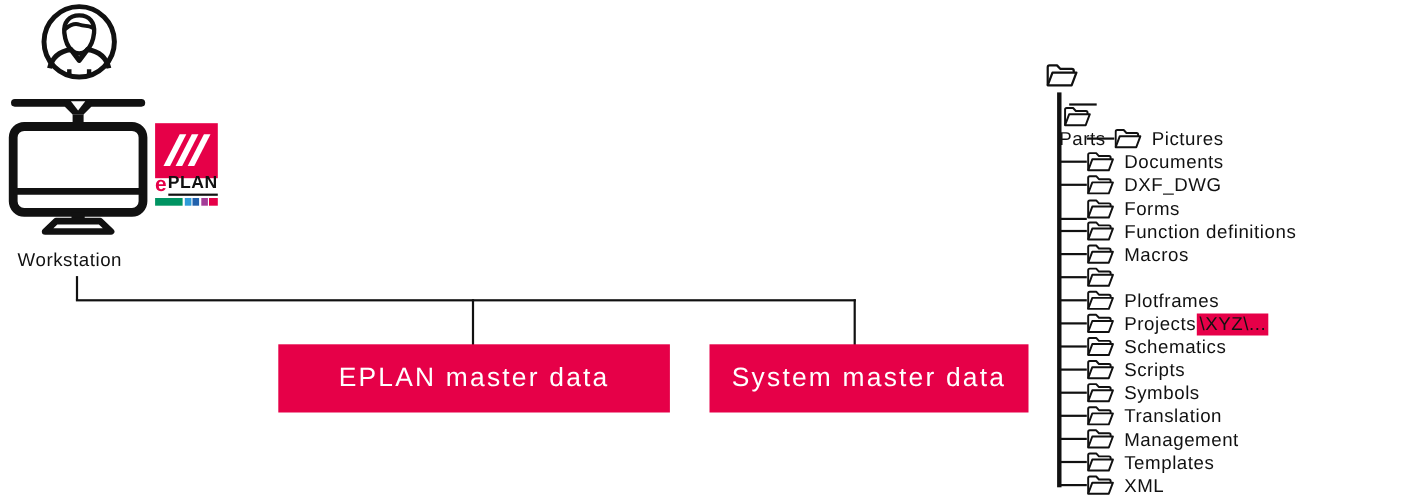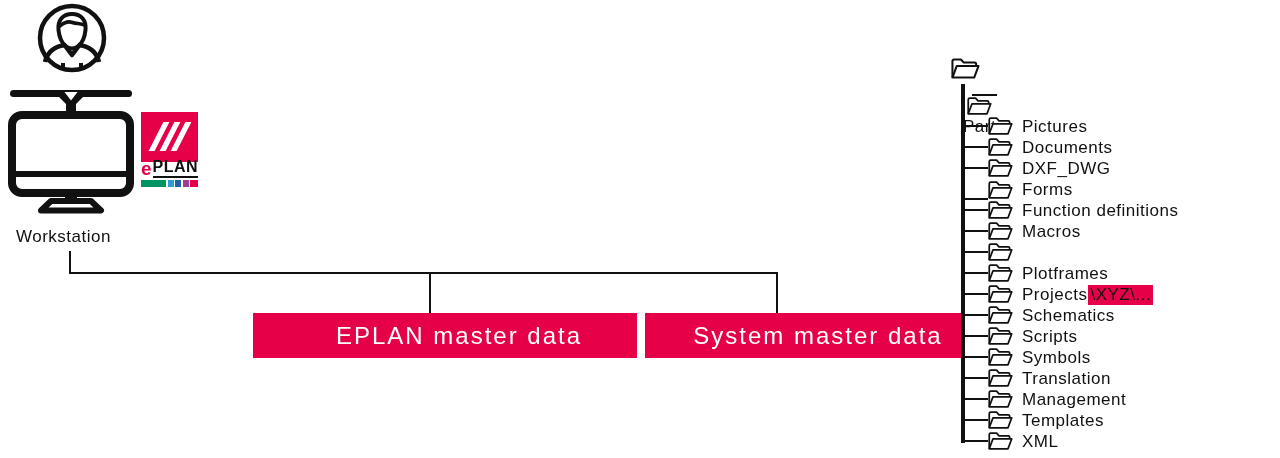--- a/index.html
+++ b/index.html
@@ -27,22 +27,22 @@
   .logo-bar span{display:block;height:100%;}
   .seg-green{width:25px;background:var(--c-green);}
   .seg-lblue{width:6px;background:var(--c-lblue);}
   .seg-blue{width:6px;background:var(--c-blue);}
   .seg-purple{width:6px;background:var(--c-purple);}
   .seg-red{flex:1;background:var(--accent);}
 
   .workstation-label{position:absolute;left:16px;top:227px;font-size:17px;letter-spacing:0.5px;color:var(--ink);}
 
   
-  .data-box{position:absolute;top:313px;height:45px;background:var(--accent);color:#fff;
-            display:flex;align-items:center;justify-content:center;font-size:24px;letter-spacing:2px;white-space:nowrap;padding-left:28px;}
+  .data-box{position:absolute;top:313px;height:62px;background:var(--accent);color:#fff;
+            display:flex;align-items:center;justify-content:center;font-size:24px;letter-spacing:2px;white-space:nowrap;}
   .box-eplan{left:253px;width:356px;}
   .box-system{left:645px;width:290px;}
 
   
   .trunk{position:absolute;left:961px;top:84px;width:4px;height:359px;background:var(--ink);}
   .tree-row{position:absolute;height:22px;display:flex;align-items:center;white-space:nowrap;}
   .branch{width:25px;height:2px;background:var(--ink);flex:none;}
   .tree-row svg{flex:none;margin-right:9px;}
   .tree-label{font-size:17px;letter-spacing:0.5px;color:var(--ink);margin-top:1px;}
   .tree-highlight{background:var(--accent);color:#111;padding:0 2px;margin-left:1px;}
@@ -113,21 +113,21 @@
   <div>
       <div class="tree-row" style="left: 963px; top: 94px; flex-direction: column;">
       <span class="branch"></span>
       <svg width="25" height="20" viewBox="0 0 24 19">
         <path d="M1.2 17 V3.4 Q1.2 2 2.6 2 H8.2 L10.6 4.6 H19.4 Q20.8 4.6 20.8 6 V7.4" fill="none" stroke="#111" stroke-width="1.7" stroke-linejoin="round"></path>
         <path d="M1.2 17 L4.8 7.4 H22.8 L19.2 17 Z" fill="#fff" stroke="#111" stroke-width="1.7" stroke-linejoin="round"></path>
       </svg>
       <span class="tree-label">Parts</span>
 
     </div>
-      <div class="tree-row" style="left: 963px; top: 115px; align-items: center;">
+      <div class="tree-row" style="left: 988px; top: 115px; align-items: center;">
       <span class="branch"></span>
       <svg width="25" height="20" viewBox="0 0 24 19">
         <path d="M1.2 17 V3.4 Q1.2 2 2.6 2 H8.2 L10.6 4.6 H19.4 Q20.8 4.6 20.8 6 V7.4" fill="none" stroke="#111" stroke-width="1.7" stroke-linejoin="round"></path>
         <path d="M1.2 17 L4.8 7.4 H22.8 L19.2 17 Z" fill="#fff" stroke="#111" stroke-width="1.7" stroke-linejoin="round"></path>
       </svg>
       <span class="tree-label">Pictures</span>
 
     </div>
       <div class="tree-row" style="left: 963px; top: 136px;">
       <span class="branch"></span>

